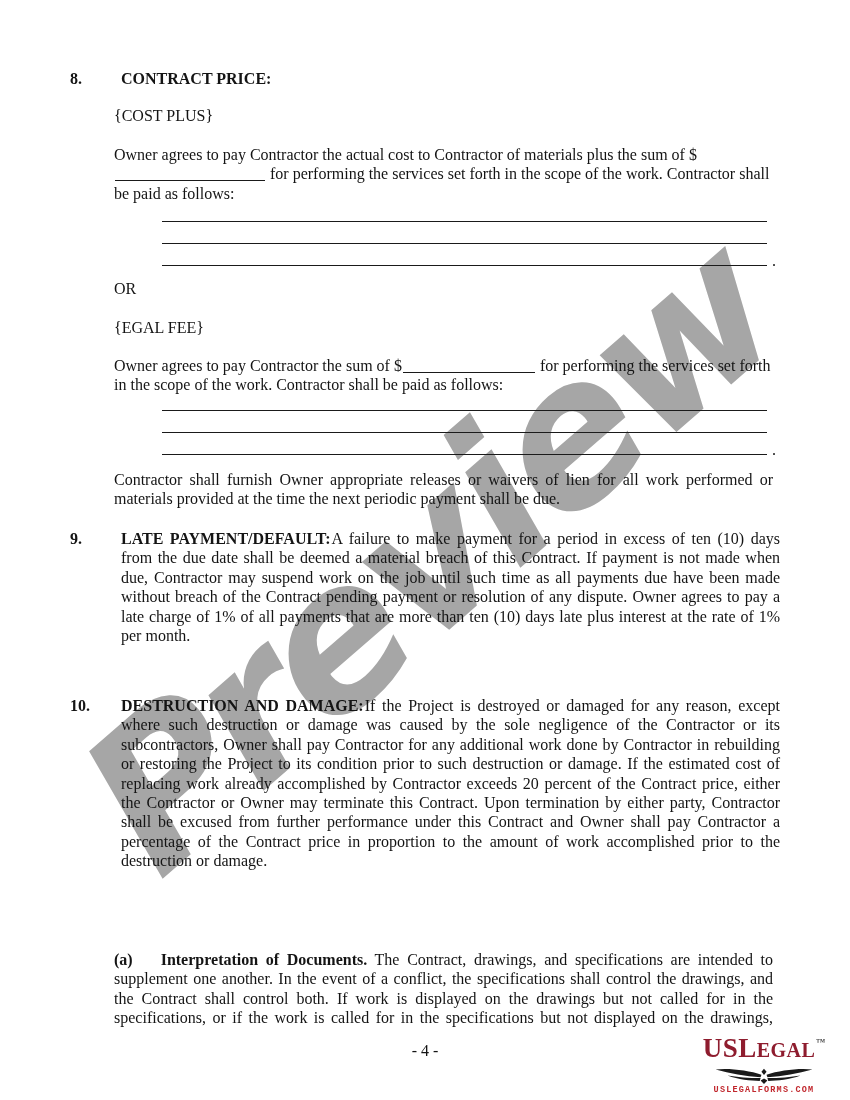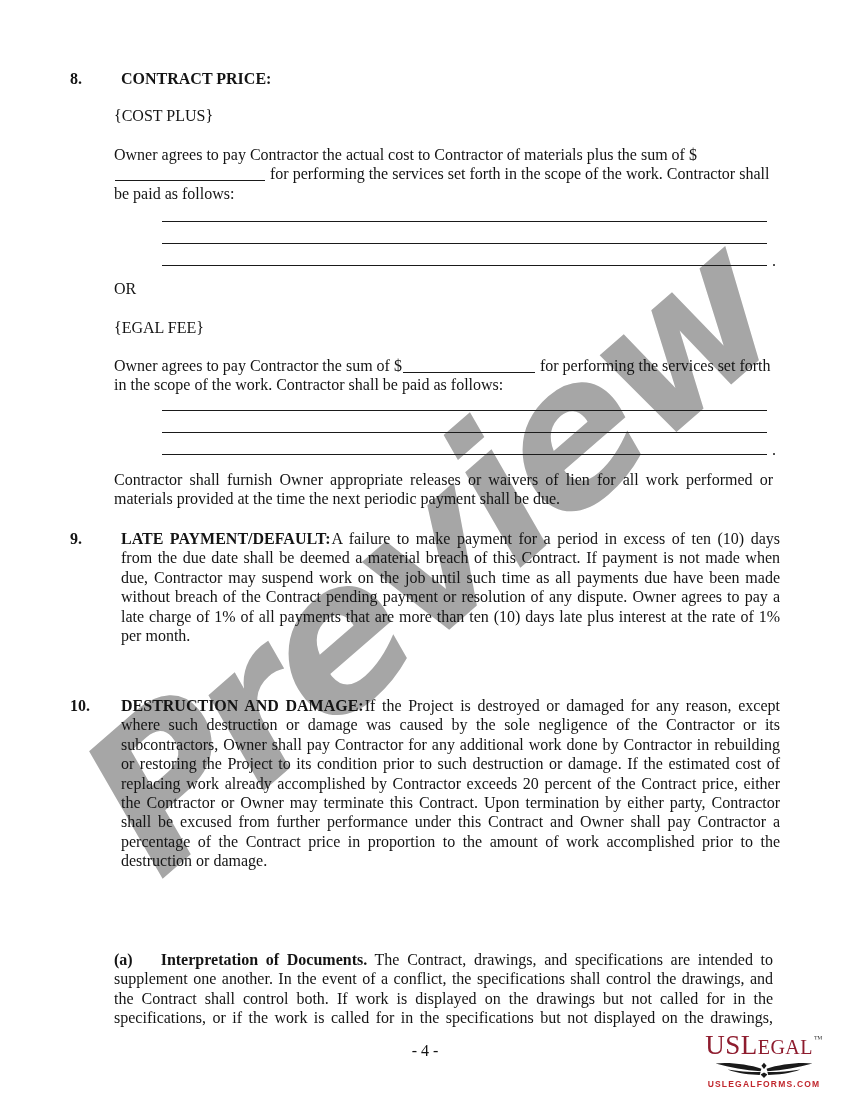--- a/index.html
+++ b/index.html
@@ -23,27 +23,27 @@
   .blank{display:inline-block;border-bottom:1.4px solid #1a1a1a;height:14px;
          vertical-align:-2px;margin:0 5px 0 1px;}
   .w150{width:150px;} .w132{width:132px;}
   .rules{left:162px;width:605px;}
   .rule{height:21px;border-bottom:1.4px solid #1a1a1a;}
   .rule.r1{border-bottom-width:1.9px;}
   .rule.last{position:relative;}
   .rule .tail{position:absolute;right:-9px;bottom:-5px;}
   .pagenum{left:70px;top:1041px;width:710px;text-align:center;}
   .logo{left:698px;top:1026px;width:132px;text-align:center;line-height:normal;}
-  .logo .brand{font-family:"Liberation Serif", serif;font-weight:normal;color:#8e1c2e;
-               line-height:26px;white-space:nowrap;}
+  .logo .brand{font-family:"Liberation Serif", serif;font-weight:bold;color:#8e1c2e;
+               line-height:33px;white-space:nowrap;}
   .logo .b1{font-size:27px;letter-spacing:0.5px;}
   .logo .b2{font-size:20px;letter-spacing:0.5px;}
   .logo .tm{font-size:9px;color:#444;vertical-align:12px;margin-left:1px;}
   .logo .wings{display:block;margin:-1px auto 0;}
-  .logo .site{font-family:Liberation Sans, sans-serif;font-weight:bold;font-size:8.5px;
+  .logo .site{font-family:Liberation Mono, monospace;font-weight:bold;font-size:8.5px;
               letter-spacing:1.2px;color:#c1272d;margin-top:1px;white-space:nowrap;}
 </style>
 </head>
 <body>
 
 <div class="page">
 
   <div class="watermark">Preview</div>
 
   <div class="layer">

